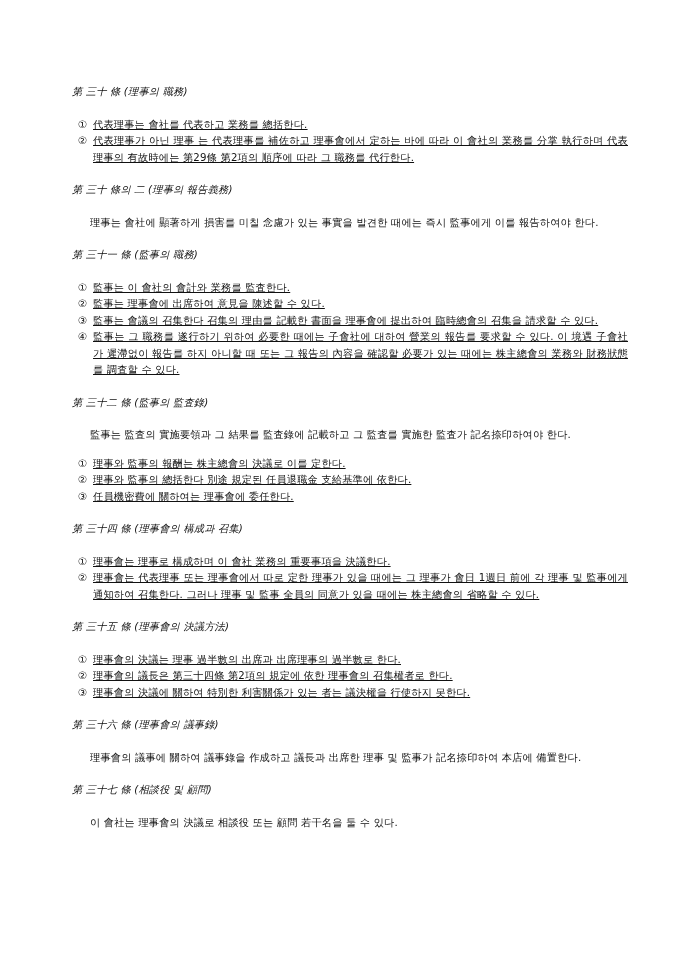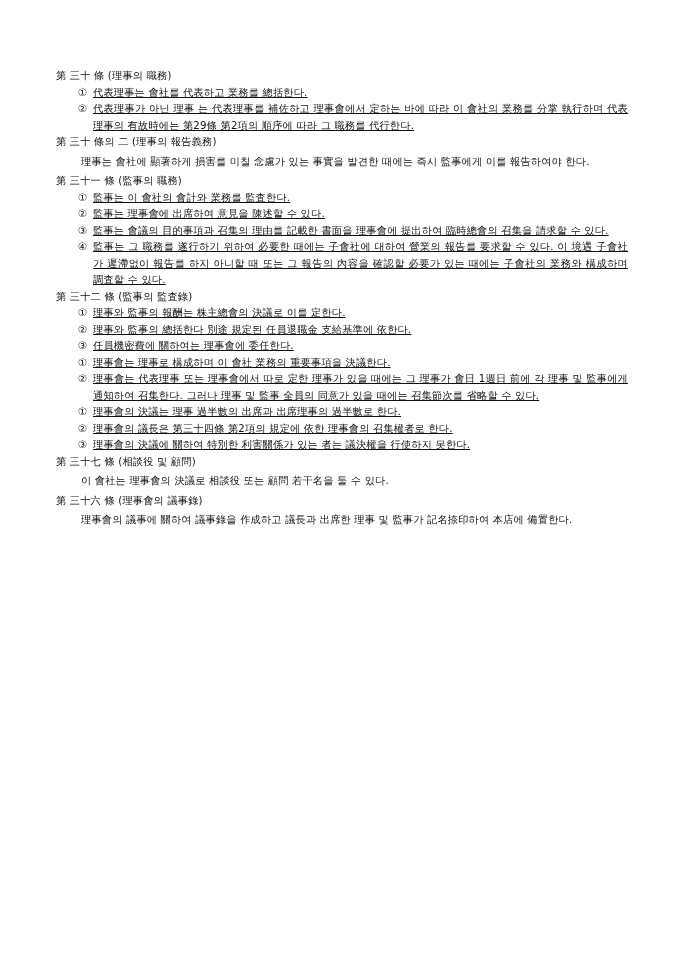--- a/index.html
+++ b/index.html
@@ -22,44 +22,45 @@
   }
   .doc-body {
     font-size: 10.2px;
     line-height: 1.62;
     letter-spacing: 0.2px;
   }
   .article {
     margin-bottom: 0;
   }
   .art-head {
-    margin: 0;
+    margin: 16px;
     padding: 0;
     text-indent: 0;
     white-space: nowrap;
+    font-style: italic;
   }
   .item {
     margin: 0;
     padding-left: 22px;
     text-indent: 0;
     display: flex;
     align-items: flex-start;
   }
   .item .marker {
     flex: 0 0 auto;
     width: 15px;
   }
   .item .itext {
     flex: 1 1 auto;
     text-align: justify;
     text-justify: inter-character;
     text-decoration: underline;
   }
   .hang {
-    margin: 3px;
+    margin: 12px;
     padding-left: 22px;
     text-align: justify;
     text-justify: inter-character;
   }
 </style>
 </head>
 <body>
 
 <div class="page">
   <div class="doc-body">
@@ -86,77 +87,80 @@
       <div class="item">
         <span class="marker">①</span>
         <span class="itext">監事는 이 會社의 會計와 業務를 監査한다.</span>
       </div>
       <div class="item">
         <span class="marker">②</span>
         <span class="itext">監事는 理事會에 出席하여 意見을 陳述할 수 있다.</span>
       </div>
       <div class="item">
         <span class="marker">③</span>
-        <span class="itext">監事는 會議의 目的事項과 召集의 理由를 記載한 書面을 理事會에 提出하여 臨時總會의 召集을 請求할 수 있다.</span>
+        <span class="itext">監事는 會議의 召集한다 召集의 理由를 記載한 書面을 理事會에 提出하여 臨時總會의 召集을 請求할 수 있다.</span>
       </div>
       <div class="item">
         <span class="marker">④</span>
-        <span class="itext">監事는 그 職務를 遂行하기 위하여 必要한 때에는 子會社에 대하여 營業의 報告를 要求할 수 있다. 이 境遇 子會社가 遲滯없이 報告를 하지 아니할 때 또는 그 報告의 內容을 確認할 必要가 있는 때에는 子會社의 業務와 構成하며 調査할 수 있다.</span>
+        <span class="itext">監事는 그 職務를 遂行하기 위하여 必要한 때에는 子會社에 대하여 營業의 報告를 要求할 수 있다. 이 境遇 子會社가 遲滯없이 報告를 하지 아니할 때 또는 그 報告의 內容을 確認할 必要가 있는 때에는 株主總會의 業務와 財務狀態를 調査할 수 있다.</span>
       </div>
     </div>
 
     <div class="article">
       <p class="art-head">第 三十二 條 (監事의 監査錄)</p>
+      <p class="hang">監事는 監査의 實施要領과 그 結果를 監査錄에 記載하고 그 監査를 實施한 監査가 記名捺印하여야 한다.</p>
     </div>
 
     <div class="article">
       <div class="item">
         <span class="marker">①</span>
         <span class="itext">理事와 監事의 報酬는 株主總會의 決議로 이를 定한다.</span>
       </div>
       <div class="item">
         <span class="marker">②</span>
         <span class="itext">理事와 監事의 總括한다 別途 規定된 任員退職金 支給基準에 依한다.</span>
       </div>
       <div class="item">
         <span class="marker">③</span>
         <span class="itext">任員機密費에 關하여는 理事會에 委任한다.</span>
       </div>
     </div>
 
     <div class="article">
+      <p class="art-head">第 三十四 條 (理事會의 構成과 召集)</p>
       <div class="item">
         <span class="marker">①</span>
         <span class="itext">理事會는 理事로 構成하며 이 會社 業務의 重要事項을 決議한다.</span>
       </div>
       <div class="item">
         <span class="marker">②</span>
-        <span class="itext">理事會는 代表理事 또는 理事會에서 따로 定한 理事가 있을 때에는 그 理事가 會日 1週日 前에 각 理事 및 監事에게 通知하여 召集한다. 그러나 理事 및 監事 全員의 同意가 있을 때에는 召集節次를 省略할 수 있다.</span>
+        <span class="itext">理事會는 代表理事 또는 理事會에서 따로 定한 理事가 있을 때에는 그 理事가 會日 1週日 前에 각 理事 및 監事에게 通知하여 召集한다. 그러나 理事 및 監事 全員의 同意가 있을 때에는 株主總會의 省略할 수 있다.</span>
       </div>
     </div>
 
     <div class="article">
+      <p class="art-head">第 三十五 條 (理事會의 決議方法)</p>
       <div class="item">
         <span class="marker">①</span>
         <span class="itext">理事會의 決議는 理事 過半數의 出席과 出席理事의 過半數로 한다.</span>
       </div>
       <div class="item">
         <span class="marker">②</span>
         <span class="itext">理事會의 議長은 第三十四條 第2項의 規定에 依한 理事會의 召集權者로 한다.</span>
       </div>
       <div class="item">
         <span class="marker">③</span>
         <span class="itext">理事會의 決議에 關하여 特別한 利害關係가 있는 者는 議決權을 行使하지 못한다.</span>
       </div>
     </div>
 
     <div class="article">
-      <p class="art-head">第 三十七 條 (相談役 및 顧問)</p>
-      <p class="hang">이 會社는 理事會의 決議로 相談役 또는 顧問 若干名을 둘 수 있다.</p>
+      <p class="art-head">第 三十六 條 (理事會의 議事錄)</p>
+      <p class="hang">理事會의 議事에 關하여 議事錄을 作成하고 議長과 出席한 理事 및 監事가 記名捺印하여 本店에 備置한다.</p>
     </div>
 
     <div class="article">
-      <p class="art-head">第 三十六 條 (理事會의 議事錄)</p>
-      <p class="hang">理事會의 議事에 關하여 議事錄을 作成하고 議長과 出席한 理事 및 監事가 記名捺印하여 本店에 備置한다.</p>
+      <p class="art-head">第 三十七 條 (相談役 및 顧問)</p>
+      <p class="hang">이 會社는 理事會의 決議로 相談役 또는 顧問 若干名을 둘 수 있다.</p>
     </div>
 
   </div>
 </div>
 
 </body></html>

